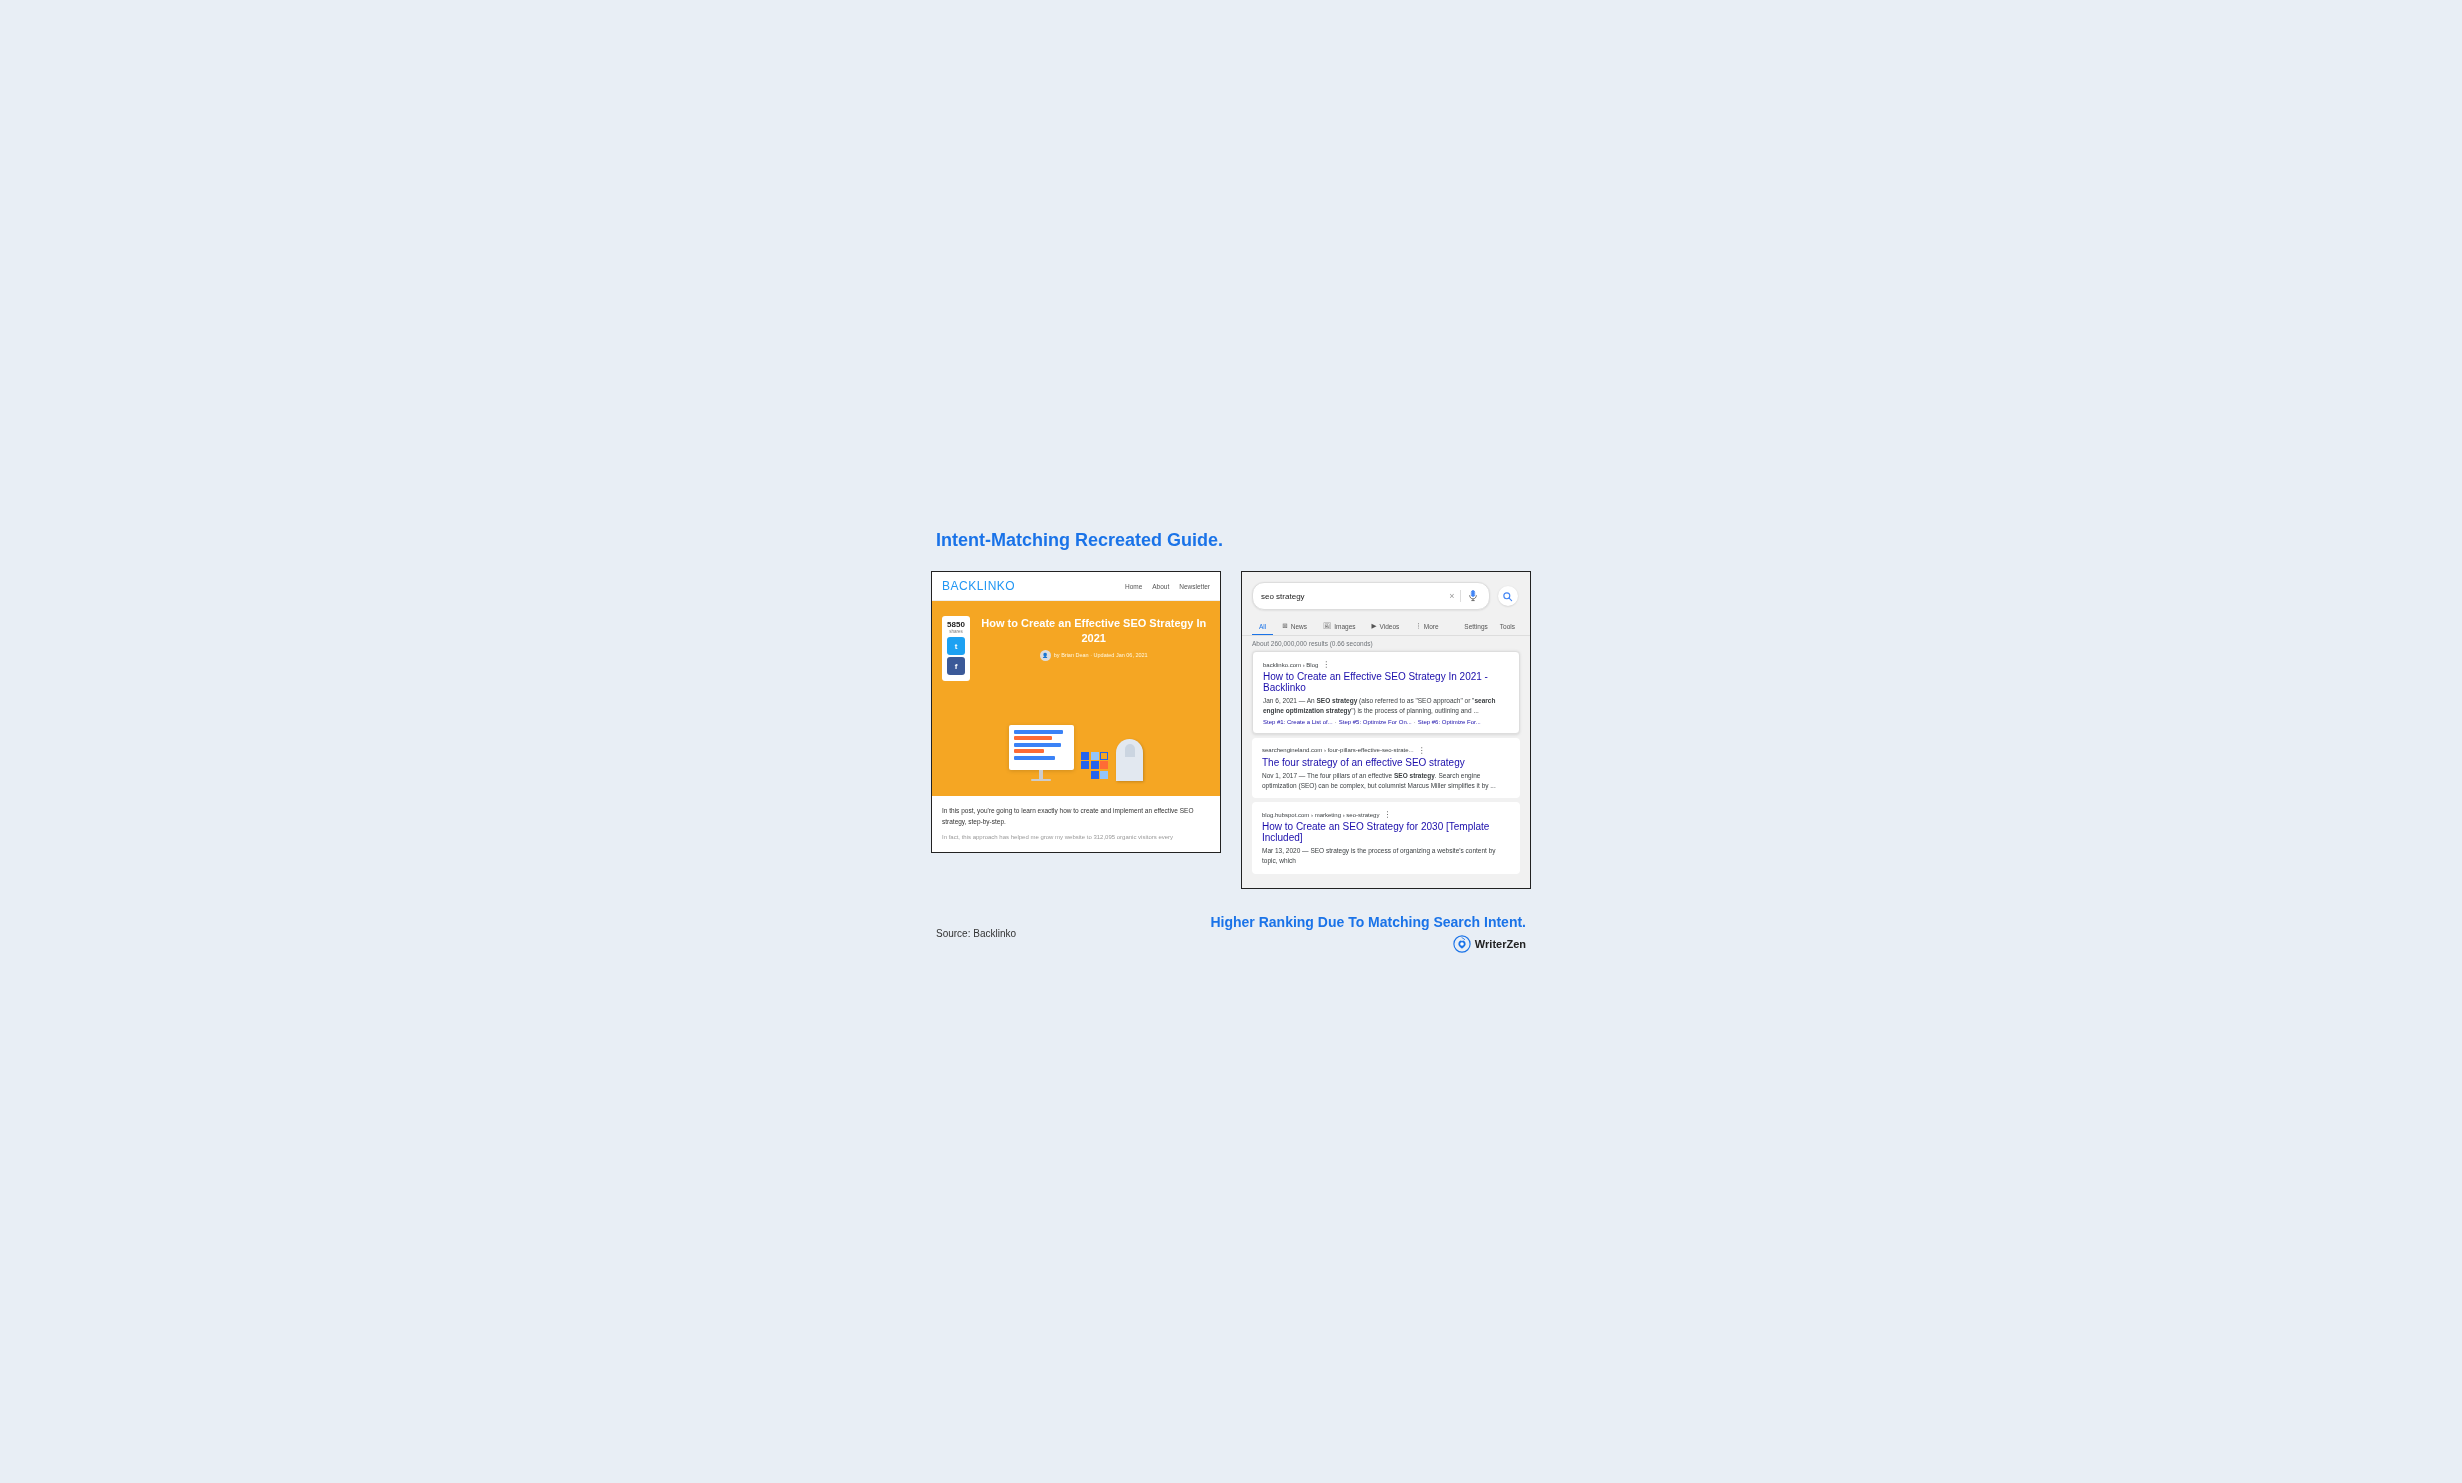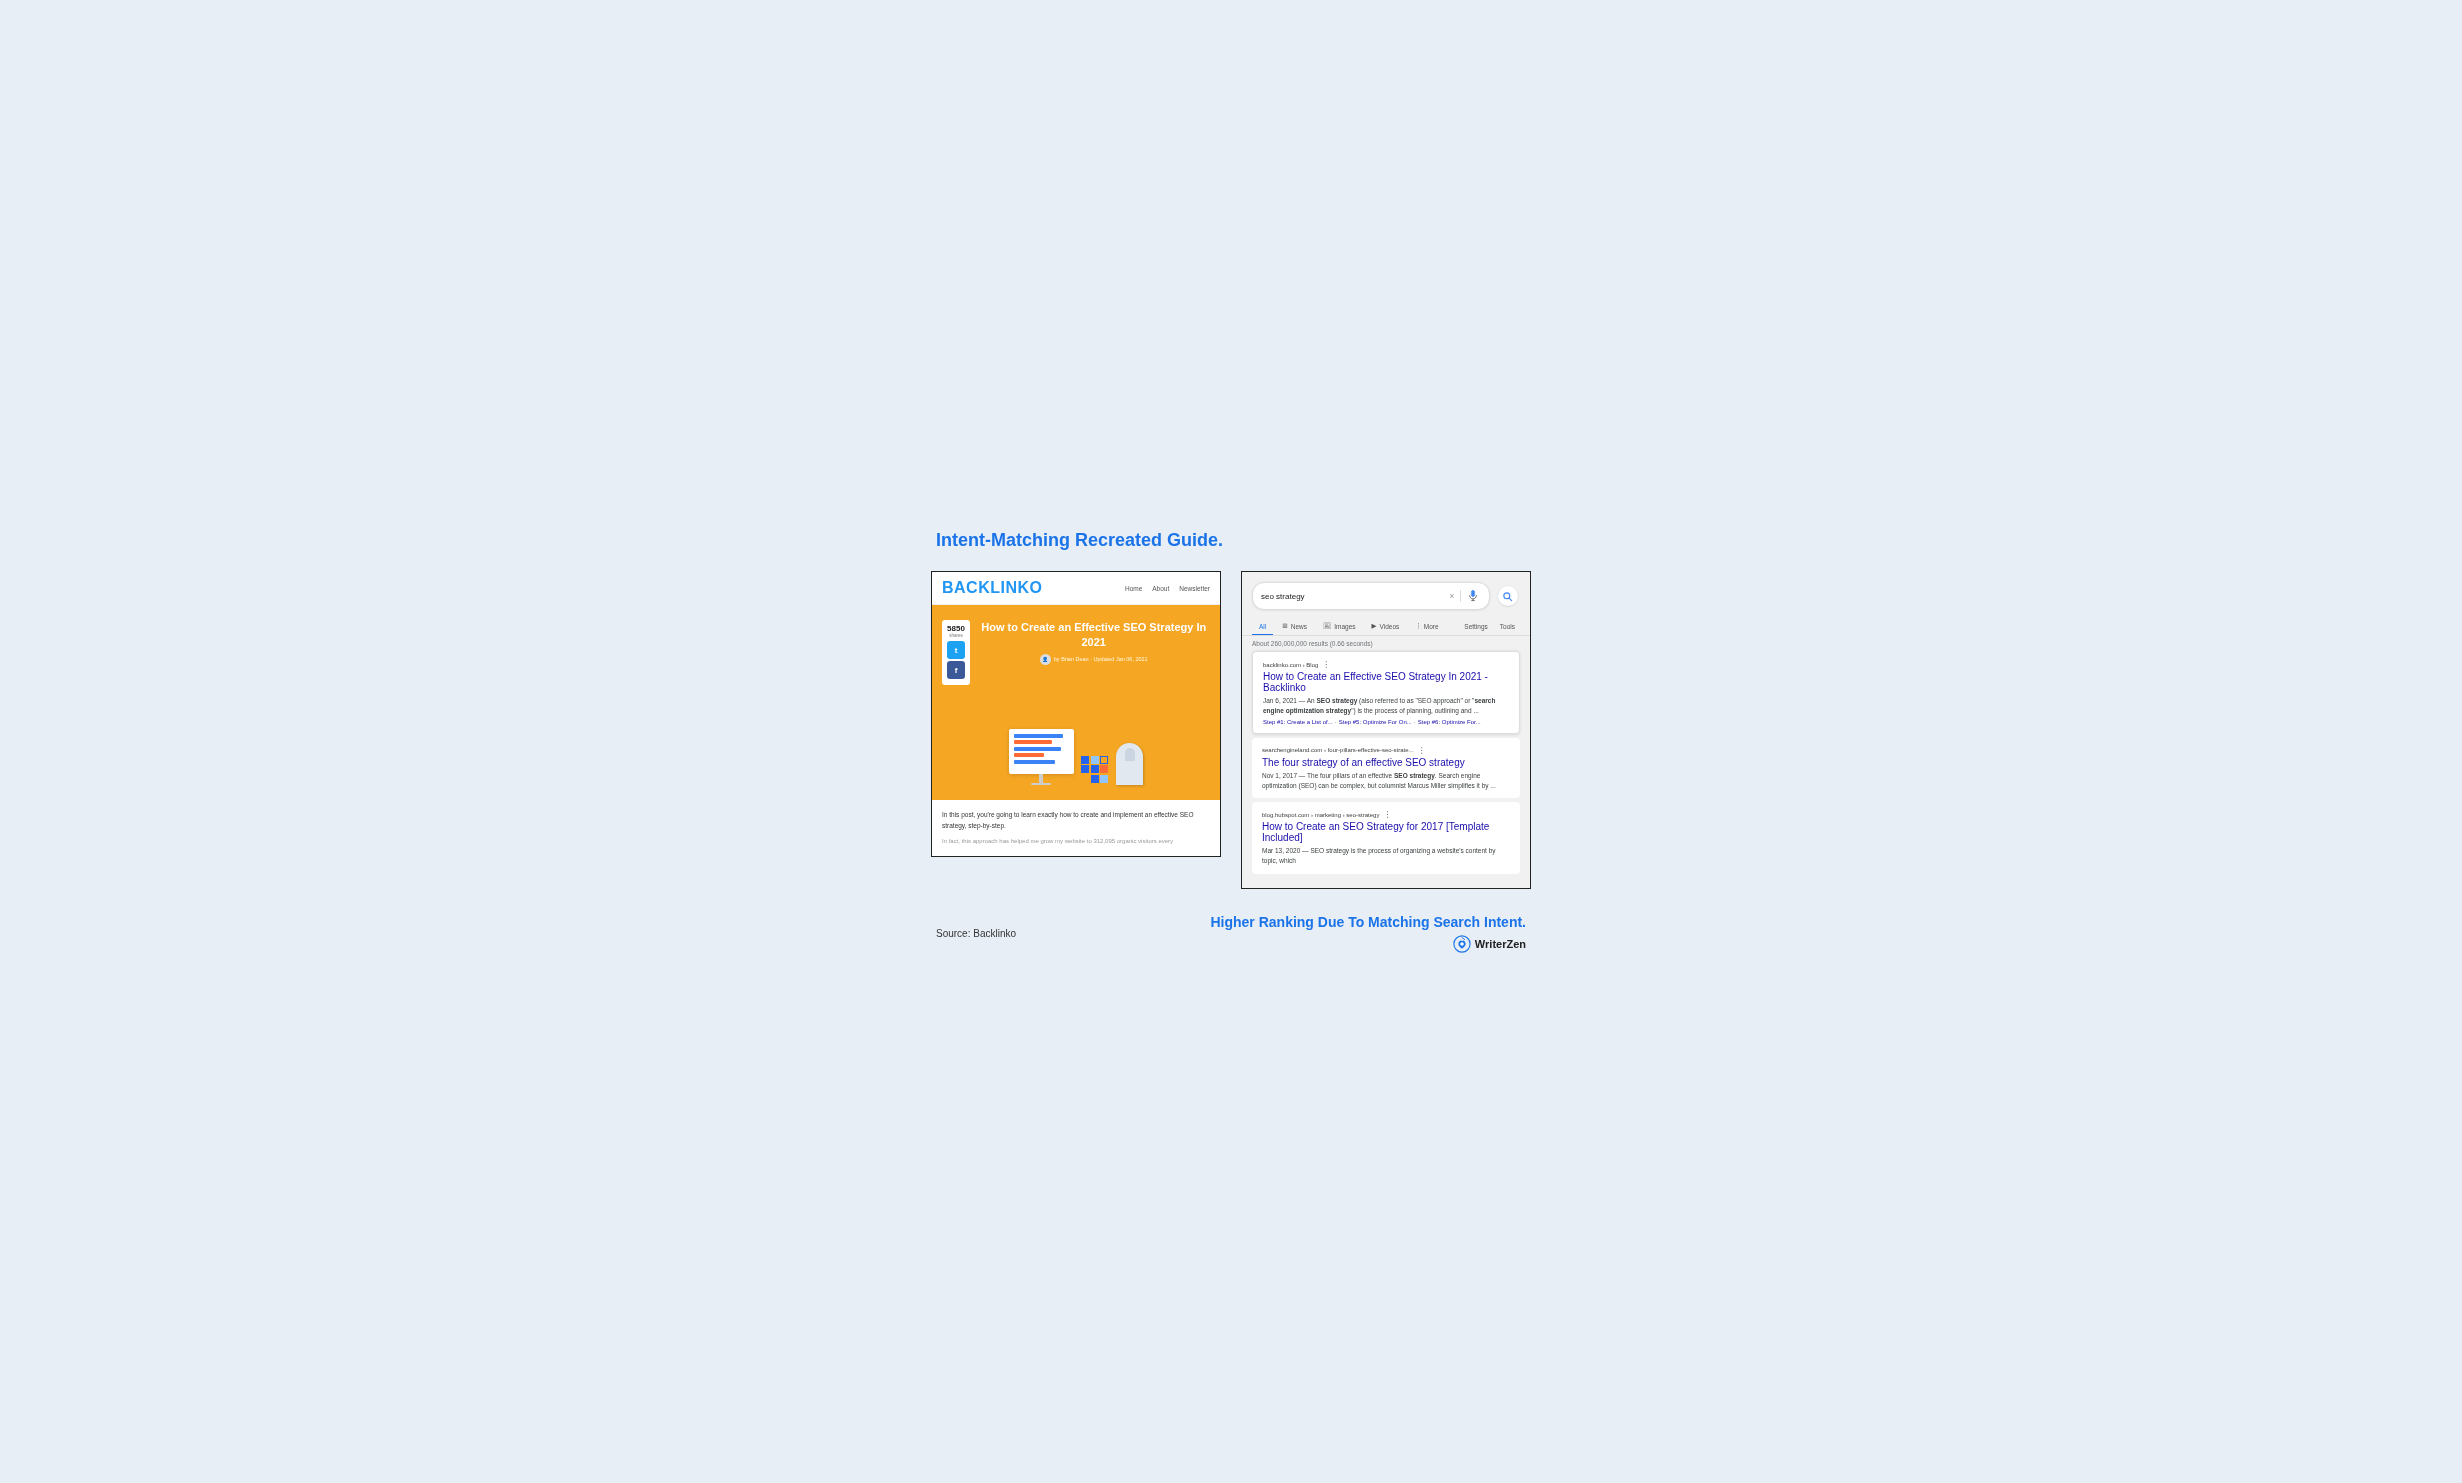--- a/index.html
+++ b/index.html
@@ -44,22 +44,22 @@
     }
     .backlinko-nav {
       display: flex;
       align-items: center;
       justify-content: space-between;
       padding: 7px 10px;
       background: #fff;
       border-bottom: 0.5px solid #eee;
     }
     .backlinko-logo {
-      font-size: 16px;
-      font-weight: 700;
+      font-size: 12px;
+      font-weight: 400;
       color: #4caf50;
       letter-spacing: 0.5px;
     }
     .backlinko-logo span {
       color: #2196f3;
     }
     .backlinko-nav-links {
       display: flex;
       gap: 10px;
       font-size: 6.5px;
@@ -543,21 +543,21 @@
           <div class="result-snippet">
             Nov 1, 2017 — The four pillars of an effective <strong>SEO strategy</strong>. Search engine optimization (SEO) can be complex, but columnist Marcus Miller simplifies it by ...
           </div>
         </div>
 
         <div class="result-card">
           <div class="result-url-row">
             <span class="result-url">blog.hubspot.com › marketing › seo-strategy</span>
             <span class="result-dots">⋮</span>
           </div>
-          <div class="result-title">How to Create an SEO Strategy for 2017 [Template Included]</div>
+          <div class="result-title">How to Create an SEO Strategy for 2030 [Template Included]</div>
           <div class="result-snippet">
             Mar 13, 2020 — SEO strategy is the process of organizing a website's content by topic, which
           </div>
         </div>
 
       </div>
     </div>
   </div>
 
   <div class="bottom-row">

